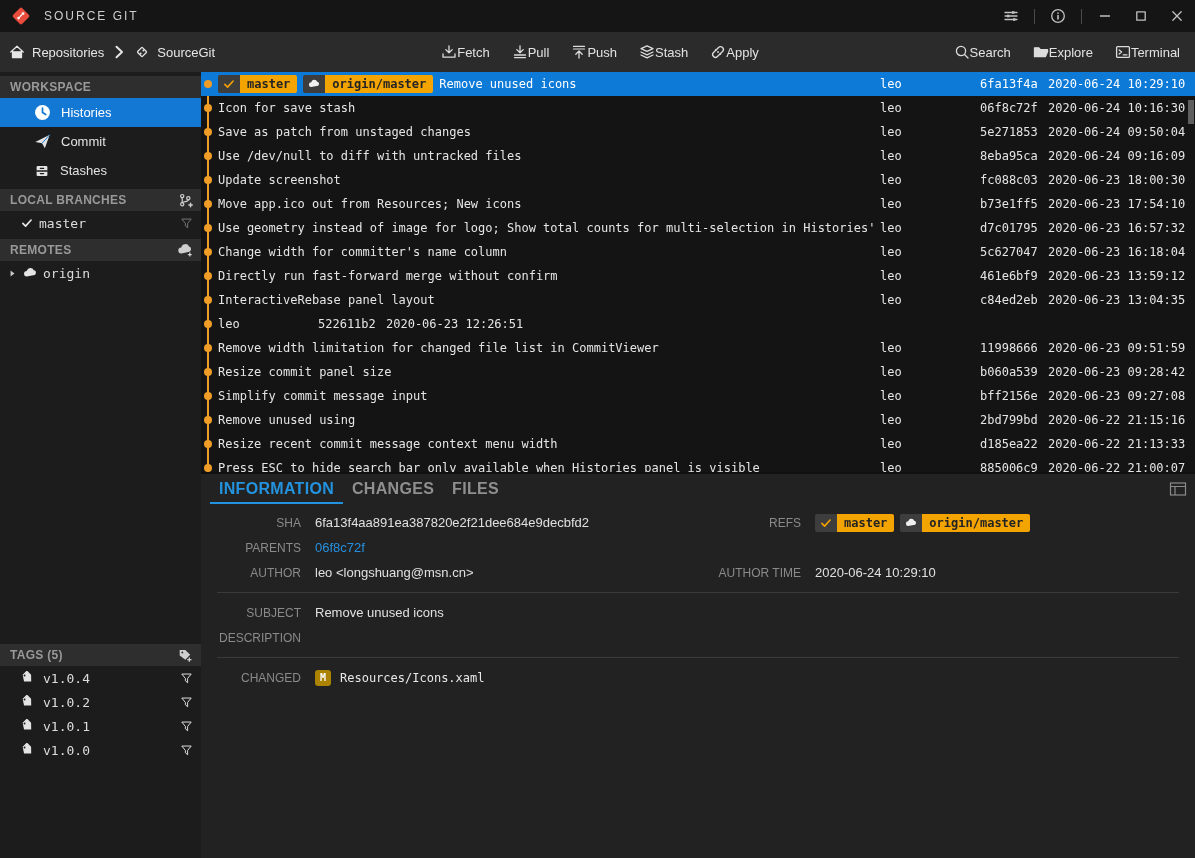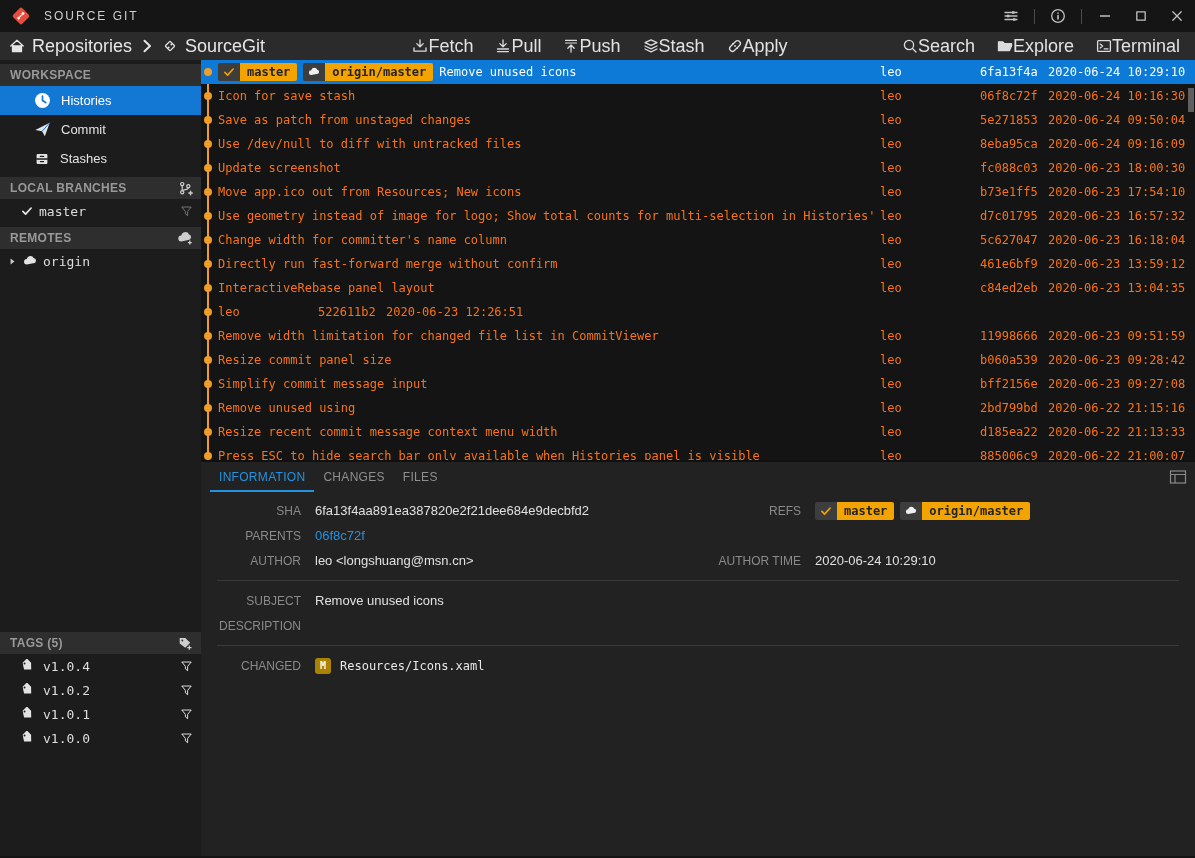--- a/index.html
+++ b/index.html
@@ -12,21 +12,21 @@
 
   
   .titlebar { height:32px; background:#151515; display:flex; align-items:center; padding-left:10px; flex-shrink:0; }
   .app-logo { width:22px; height:22px; }
   .app-title { margin-left:12px; font-size:12px; letter-spacing:2px; color:#cfcfcf; }
   .tb-right { margin-left:auto; display:flex; align-items:center; height:100%; }
   .tb-btn { width:36px; height:100%; display:flex; align-items:center; justify-content:center; color:#c0c0c0; cursor:default; }
   .tb-sep { width:1px; height:15px; background:#4a4a4a; margin:0 5px; }
 
   
-  .toolbar { height:28px; background:#2b2b2b; display:flex; align-items:center; color:#e2e2e2; font-size:18px; flex-shrink:0; }
+  .toolbar { height:40px; background:#2b2b2b; display:flex; align-items:center; color:#e2e2e2; font-size:13px; flex-shrink:0; }
   .tbar-left { flex:1; display:flex; align-items:center; padding-left:9px; gap:7px; color:#e6e6e6; }
   .tbar-left .icon { color:#e6e6e6; }
   .tbar-center { display:flex; align-items:center; height:100%; }
   .tbar-right { flex:1; display:flex; justify-content:flex-end; align-items:center; height:100%; padding-right:4px; }
   .tool-btn { display:flex; align-items:center; gap:0; padding:0 11px; height:100%; color:#e2e2e2; }
   .tool-btn .icon { color:#dcdcdc; }
 
   
   .main { display:flex; height:796px; flex-shrink:0; }
 
@@ -49,39 +49,39 @@
   .funnel { margin-left:auto; margin-right:8px; color:#777; }
   .side-spacer { height:355px; flex-shrink:0; }
 
   
   .content { flex:1; display:flex; flex-direction:column; min-width:0; }
 
   
   .history { height:400px; position:relative; background:#141414; overflow:hidden; flex-shrink:0; }
   .graph-line { position:absolute; left:6px; top:0; width:2px; height:100%; background:#ef9d26; }
   .commit-row { height:24px; display:flex; align-items:center; position:relative; padding-left:17px; padding-right:10px;
-                font-family:"DejaVu Sans Mono",monospace; font-size:12px; color:#f97316; white-space:nowrap; }
+                font-family:"DejaVu Sans Mono",monospace; font-size:12px; color:#e5e5e5; white-space:nowrap; }
   .commit-row.selected { background:#0d7ad8; color:#fff; }
   .dot { position:absolute; left:3px; top:8px; width:8px; height:8px; border-radius:50%; background:#ef9d26; }
   .c-msg { flex:1; overflow:hidden; }
   .c-author { width:100px; flex-shrink:0; }
   .c-sha { width:68px; flex-shrink:0; }
   .c-time { width:137px; flex-shrink:0; }
   .ref-badge { display:inline-flex; height:18px; margin-right:6px; border-radius:2px; overflow:hidden; flex-shrink:0; }
   .ref-ico { width:22px; background:#3d3d3d; display:flex; align-items:center; justify-content:center; }
   .ref-ico.check { color:#f0a000; }
   .ref-ico.cloud { color:#f0f0f0; }
   .ref-label { background:#f4a400; color:#242424; font-weight:bold; padding:0 7px; display:flex; align-items:center; font-size:12px; }
   .scrollbar { position:absolute; right:0; top:0; width:8px; height:100%; }
   .scroll-thumb { position:absolute; top:28px; right:1px; width:6px; height:24px; background:#5f5f5f; }
 
   
   .detail { flex:1; background:#222222; display:flex; flex-direction:column; position:relative; border-top:2px solid #101010; overflow:hidden; }
   .tabs { height:30px; display:flex; padding-left:9px; flex-shrink:0; }
-  .tab { padding:0 9px; font-weight:normal; font-size:12px; color:#8f8f8f; display:flex; align-items:center; letter-spacing:.3px; }
+  .tab { padding:0 9px; font-weight:bold; font-size:16px; color:#8f8f8f; display:flex; align-items:center; letter-spacing:.3px; }
   .tab.active { color:#2493df; box-shadow:inset 0 -2px 0 #2493df; }
   .layout-btn { position:absolute; top:7px; right:8px; color:#8a8a8a; }
   .fields { padding-top:6px; }
   .frow { display:grid; grid-template-columns:100px 352px 120px 1fr; column-gap:14px; align-items:center; min-height:25px; font-size:13px; }
   .flabel { color:#8a8a8a; font-size:12px; text-align:right; }
   .fvalue { color:#e0e0e0; min-height:1em; }
   .link { color:#2690e0; }
   .refs-cell { display:flex; align-items:center; }
   .divider { height:1px; background:#3a3a3a; margin:7px 16px; }
   .changed-cell { grid-column:2 / 5; display:flex; align-items:center; }

